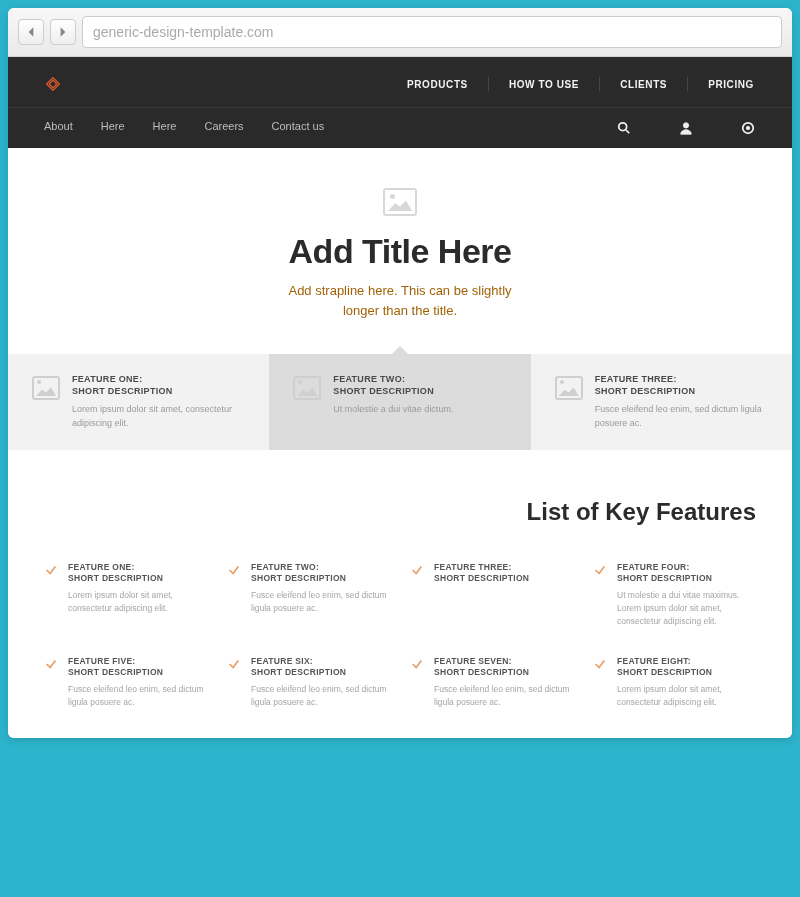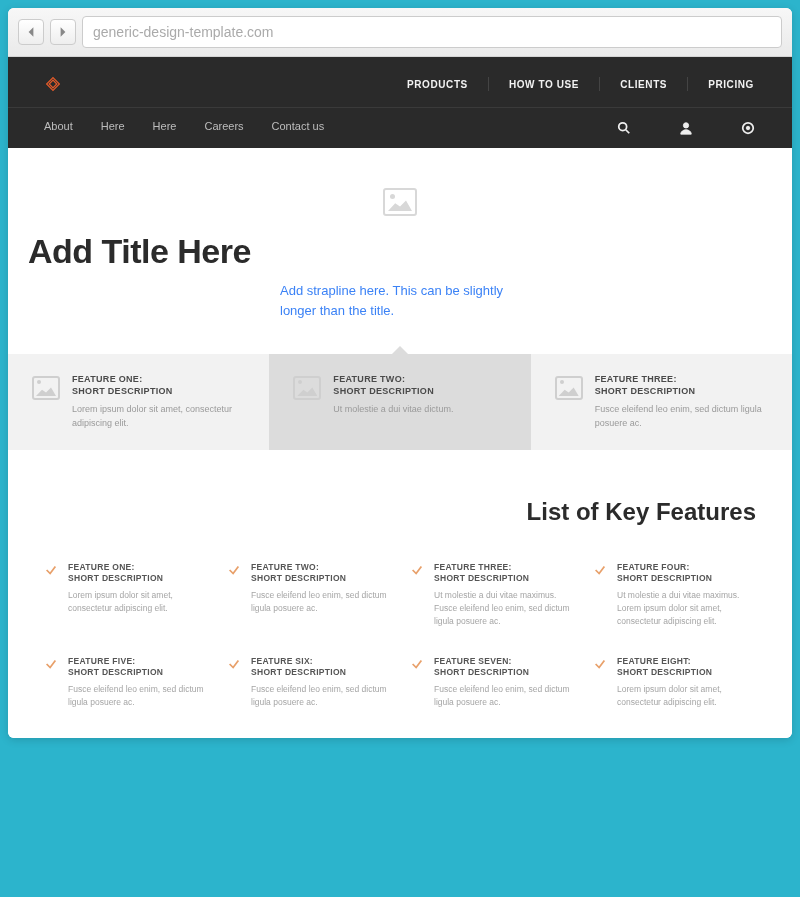--- a/index.html
+++ b/index.html
@@ -90,20 +90,21 @@
   .sub-nav-spacer { flex: 1; }
   .sub-icon {
     width: 16px; height: 16px;
     display: flex; align-items: center; justify-content: center;
     cursor: pointer;
     margin-left: 18px;
   }
   .sub-nav .sub-icon svg { width: 14px; height: 14px; fill: #eee; stroke: #eee; }
 
   .hero {
+    text-align: center;
     padding: 40px 20px 34px;
   }
   .hero-img-placeholder {
     width: 34px; height: 28px;
     margin: 0 auto 16px;
     border: 2px solid #d8d8d8;
     border-radius: 3px;
     position: relative;
   }
   .hero-img-placeholder::before {
@@ -118,21 +119,21 @@
     clip-path: polygon(0 100%, 30% 30%, 50% 60%, 75% 5%, 100% 100%);
   }
   .hero h1 {
     font-size: 34px;
     font-weight: 800;
     color: #2b2b2b;
     letter-spacing: -.5px;
     margin-bottom: 10px;
   }
   .hero-strap {
-    color: #3b82f6;
+    color: #a16207;
     font-size: 13px;
     line-height: 1.5;
     max-width: 240px;
     margin: 0 auto;
   }
 
   .feature-strip {
     display: flex;
     background: #f2f2f2;
     position: relative;
@@ -351,21 +352,20 @@
             <div class="kf-desc">Fusce eleifend leo enim, sed dictum ligula posuere ac.</div>
           </div>
         </div>
         <div class="kf-item">
           <div class="kf-check"><svg viewBox="0 0 16 16">
                 <polyline points="3,8 7,12 13,4"></polyline>
               </svg></div>
           <div class="kf-body">
             <div class="kf-title">FEATURE THREE:
 SHORT DESCRIPTION</div>
-            <div class="kf-desc">Ut molestie a dui vitae maximus. Fusce eleifend leo enim, sed dictum ligula posuere ac.</div>
           </div>
         </div>
         <div class="kf-item">
           <div class="kf-check"><svg viewBox="0 0 16 16">
                 <polyline points="3,8 7,12 13,4"></polyline>
               </svg></div>
           <div class="kf-body">
             <div class="kf-title">FEATURE FOUR:
 SHORT DESCRIPTION</div>
             <div class="kf-desc">Ut molestie a dui vitae maximus. Lorem ipsum dolor sit amet, consectetur adipiscing elit.</div>

